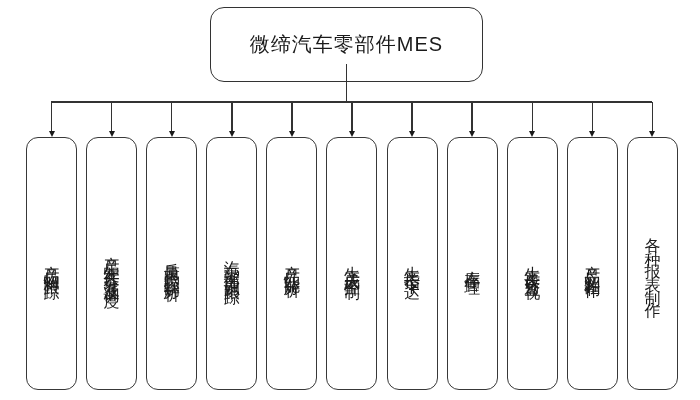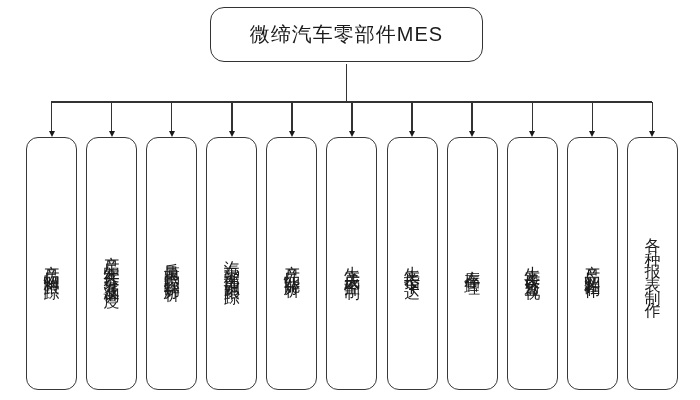--- a/index.html
+++ b/index.html
@@ -14,21 +14,21 @@
     height: 400px;
     background: #ffffff;
     overflow: hidden;
   }
   
   .root-node {
     position: absolute;
     left: 210px;
     top: 7px;
     width: 273px;
-    height: 55px;
+    height: 75px;
     border: 1.8px solid #333333;
     border-radius: 14px;
     background: #ffffff;
     display: flex;
     align-items: center;
     justify-content: center;
     font-size: 20px;
     color: #1a1a1a;
     letter-spacing: 1px;
     box-sizing: border-box;

